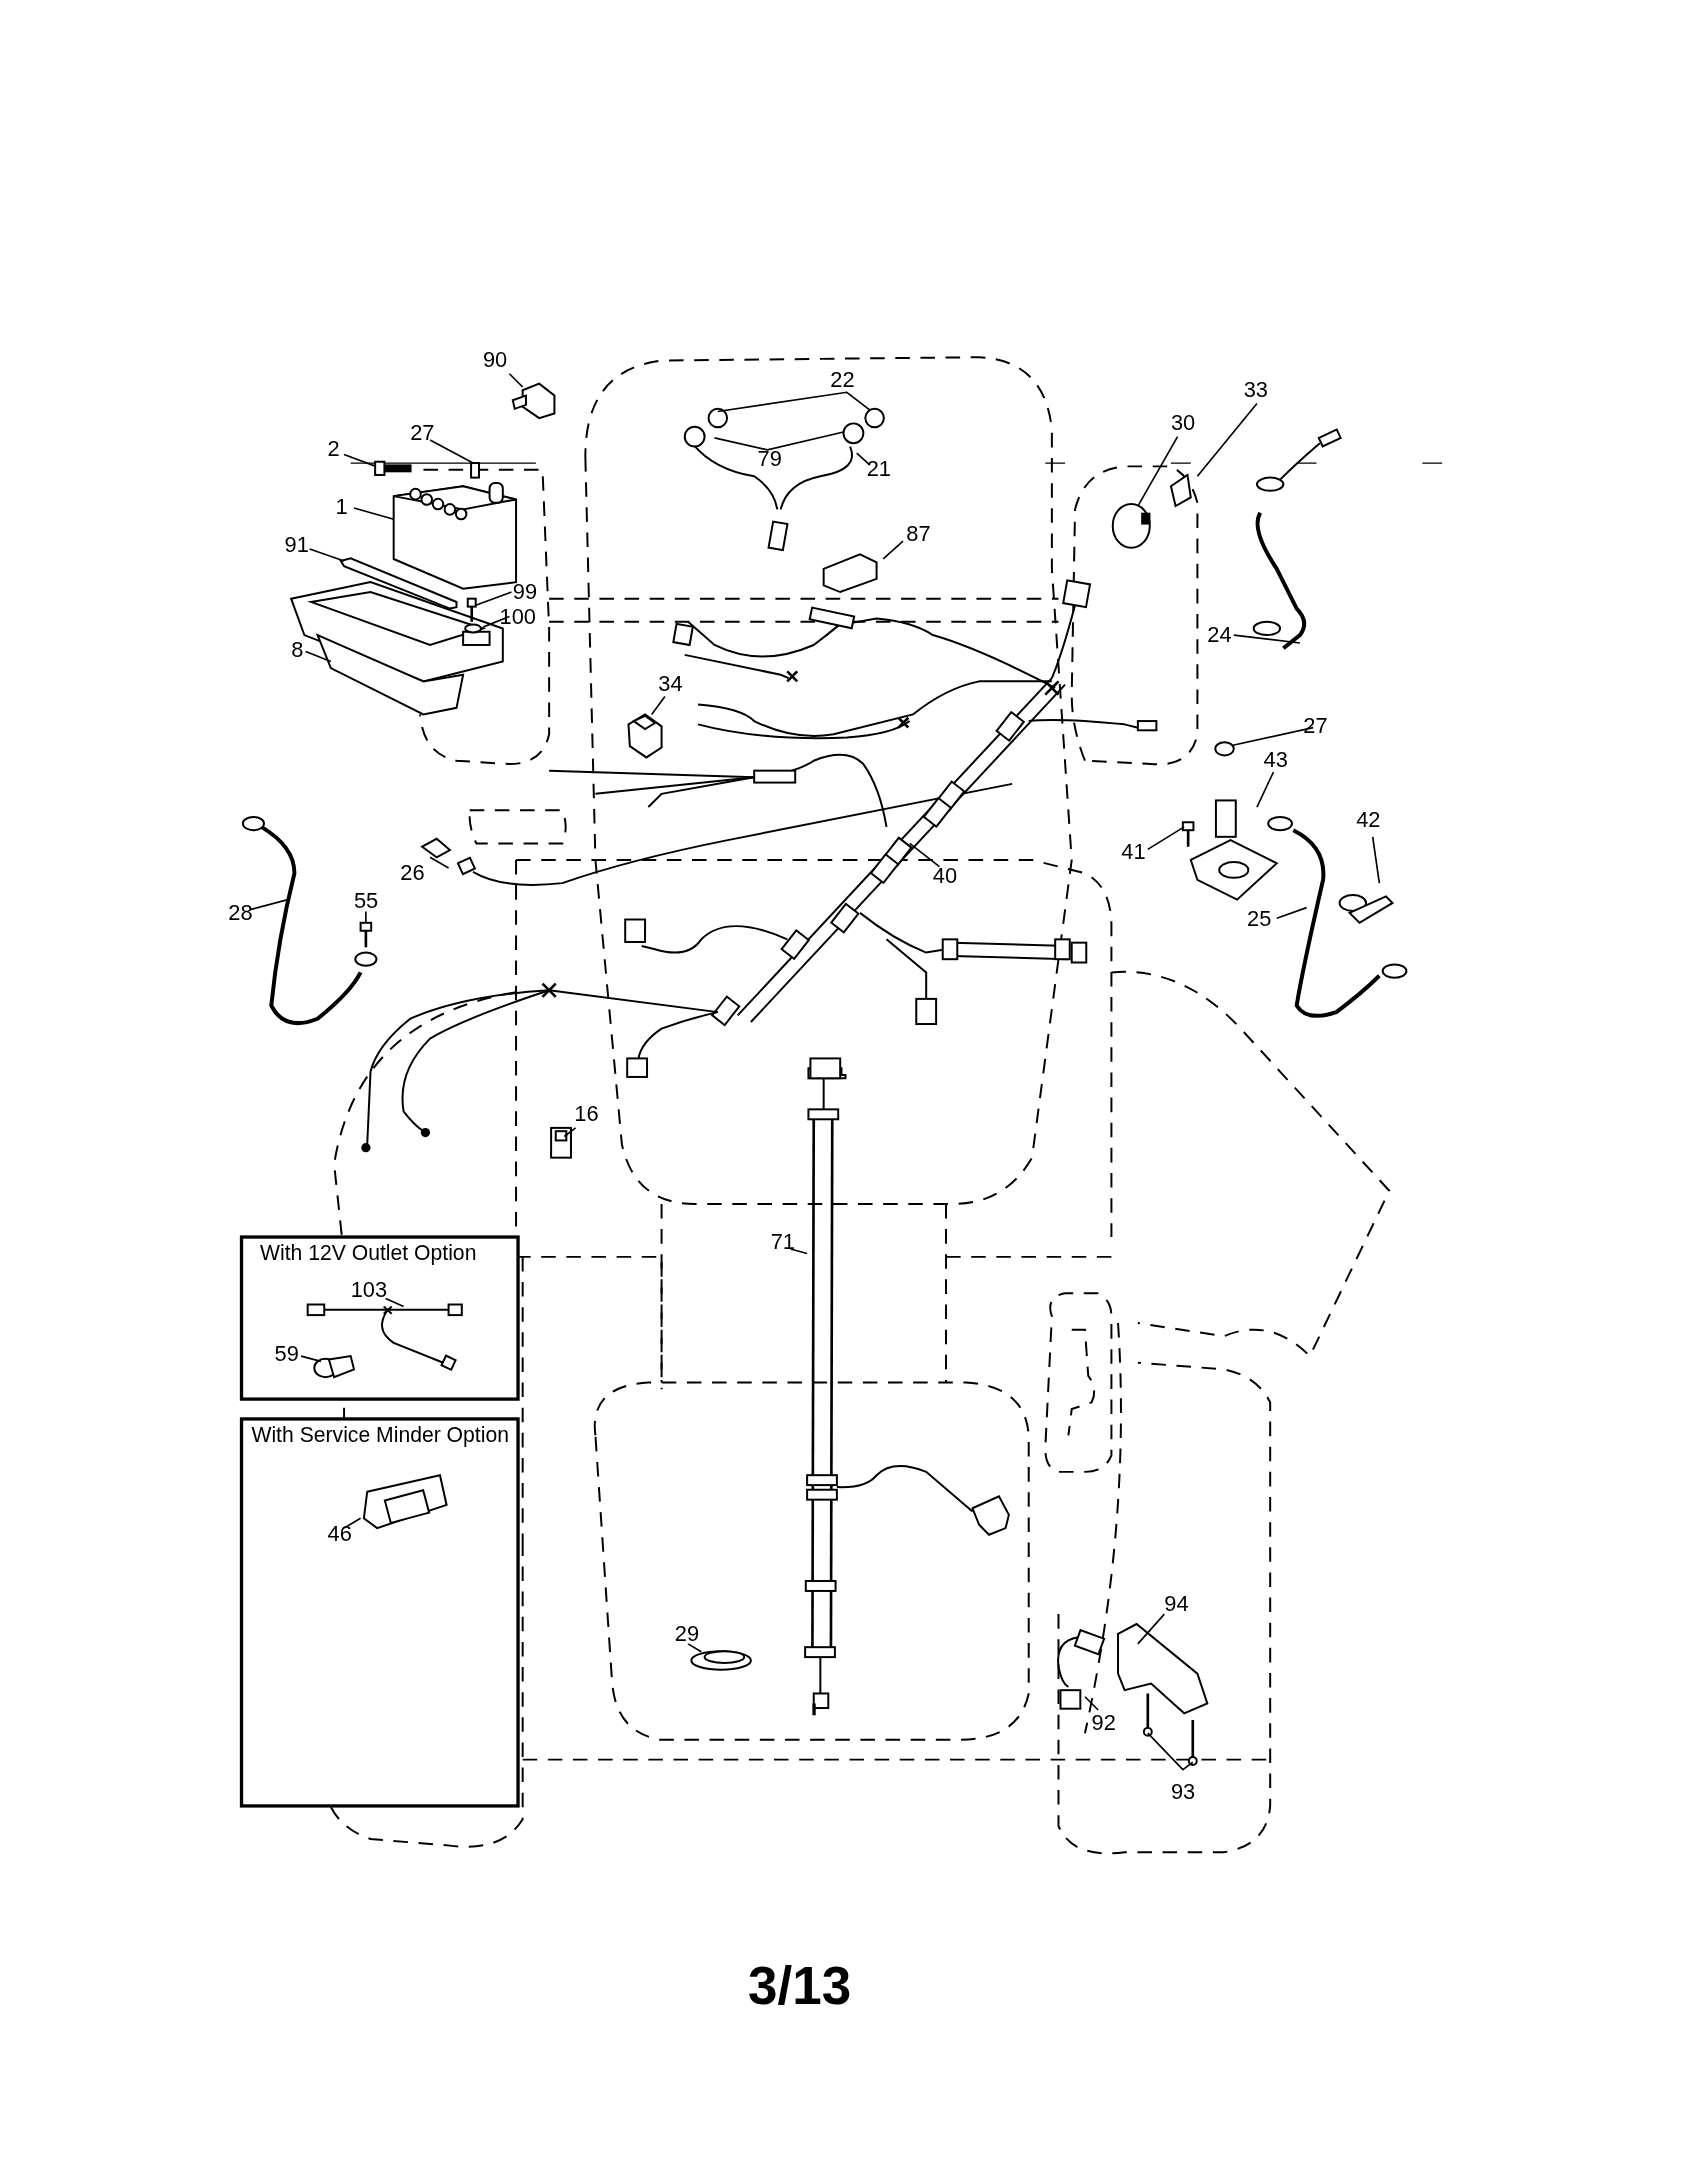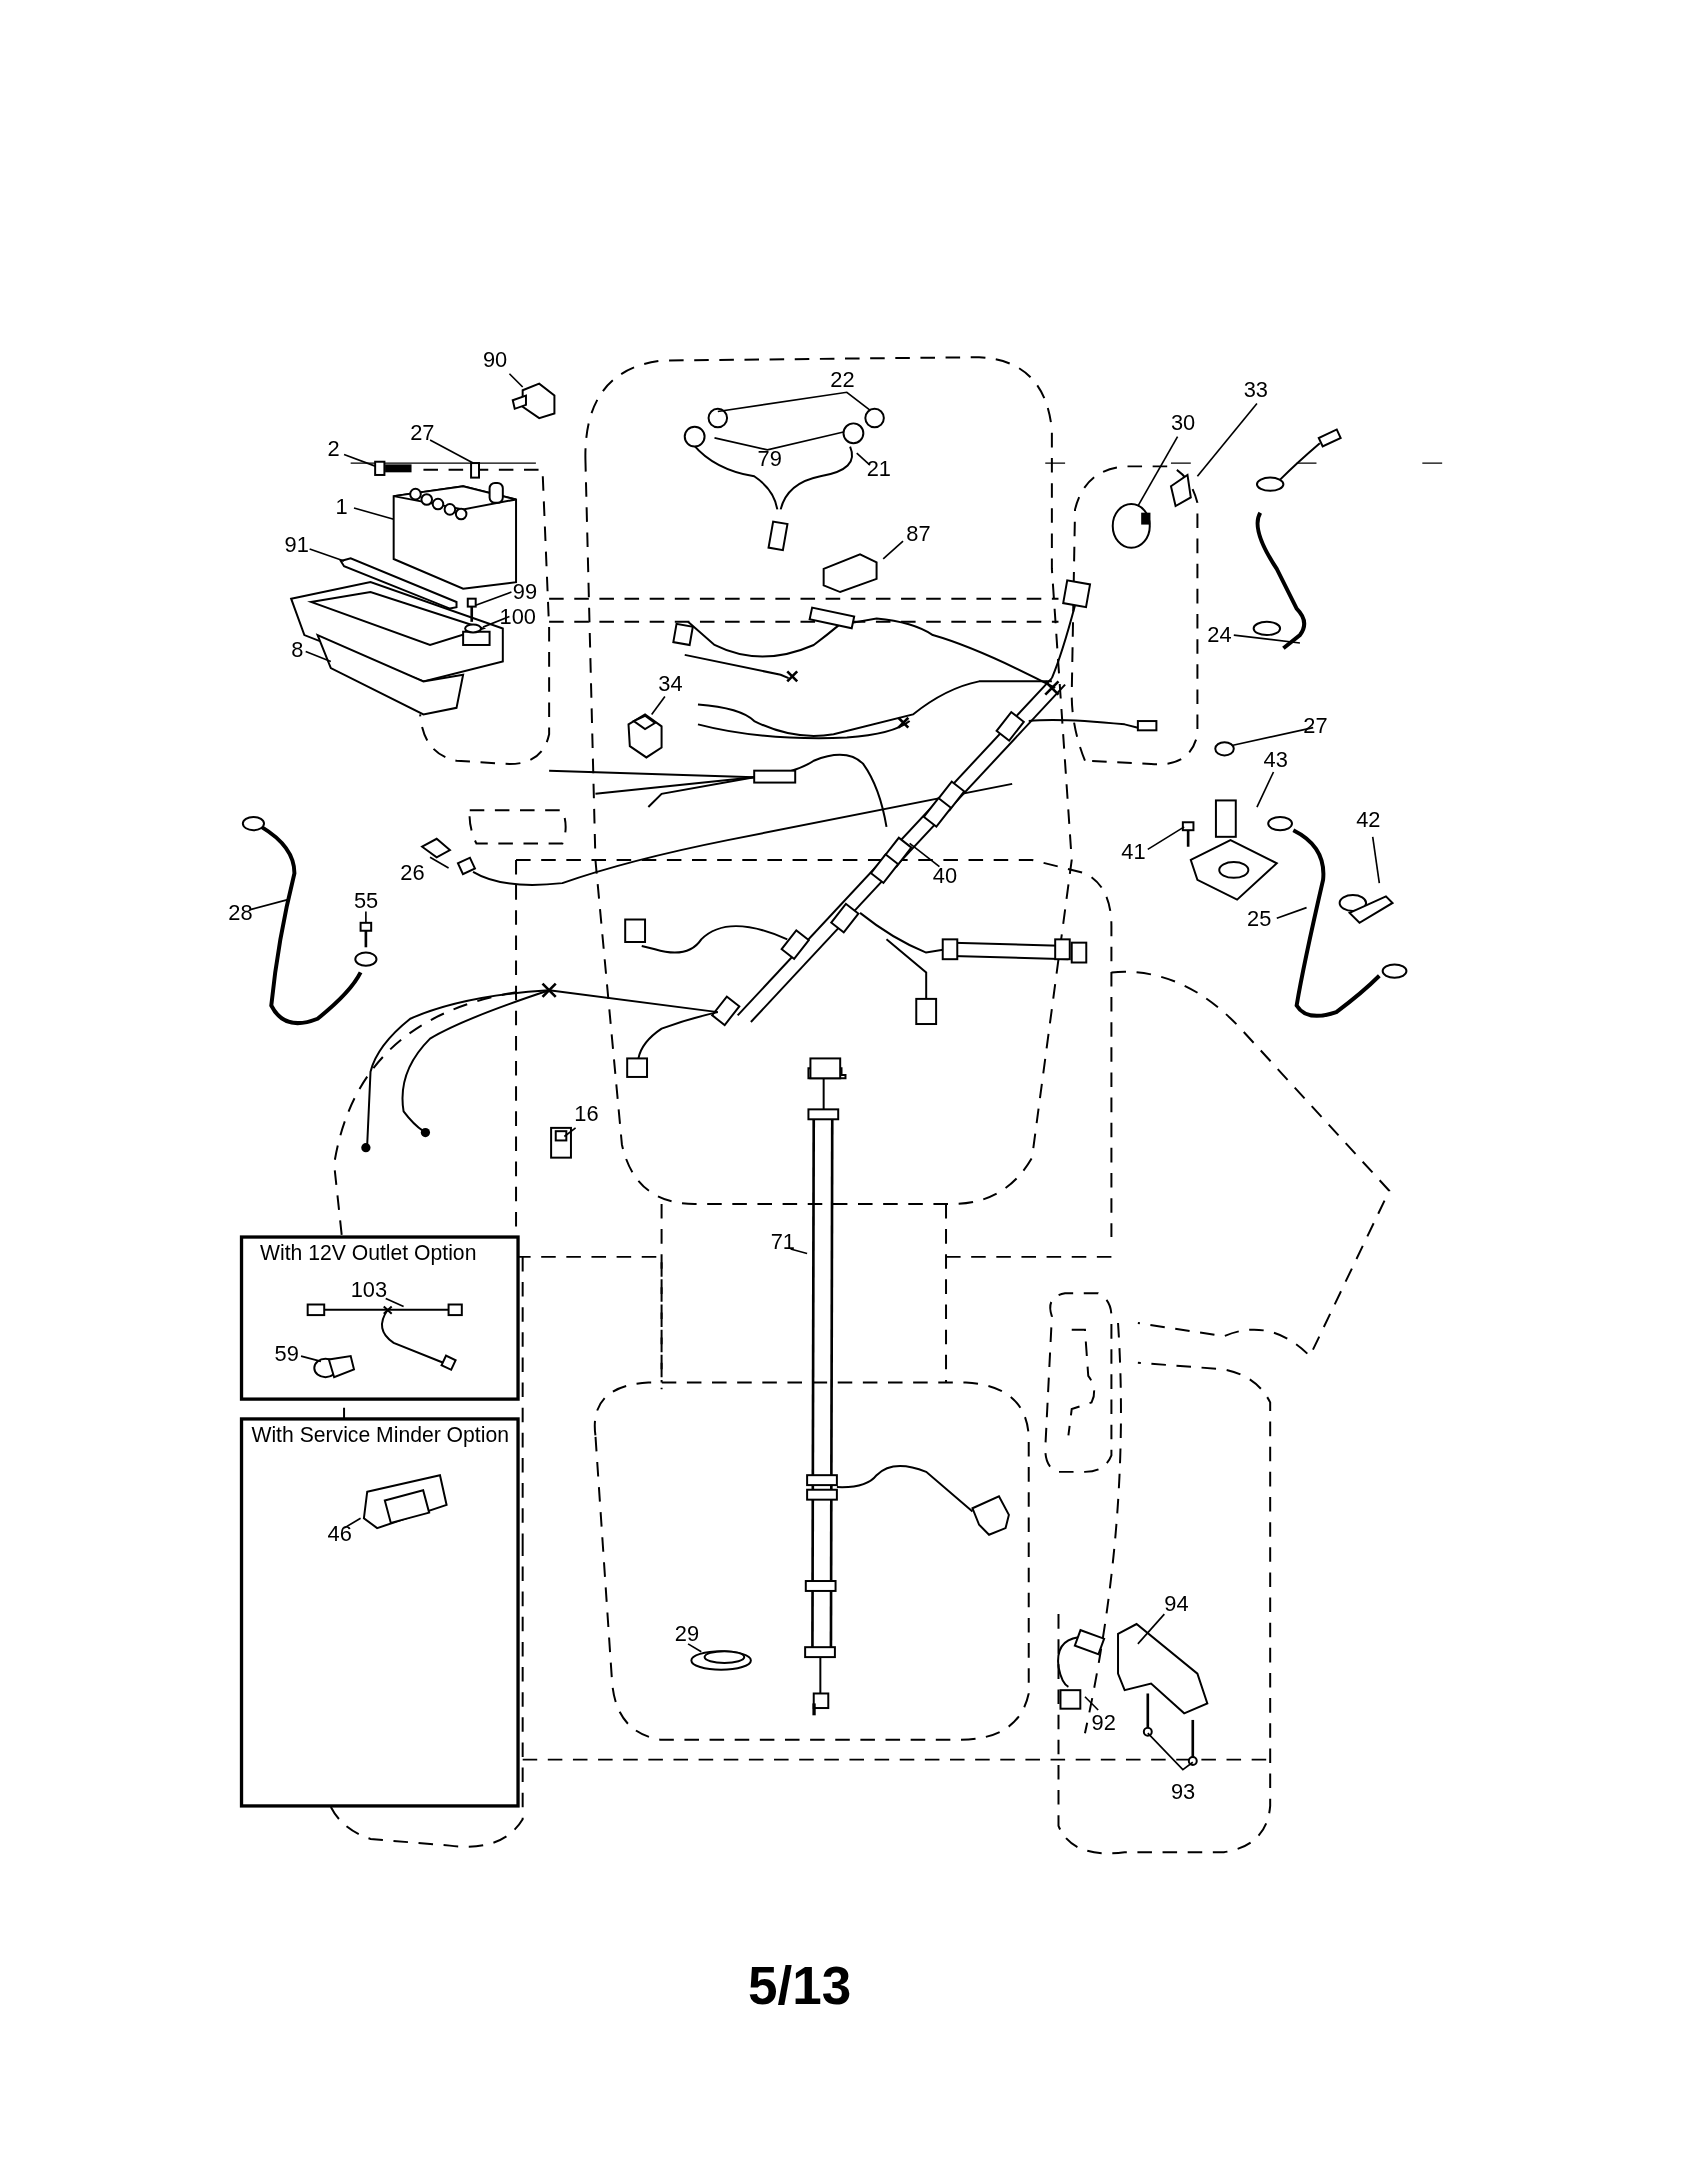--- a/index.html
+++ b/index.html
@@ -370,14 +370,14 @@
     <text class="inset-title" x="380" y="2180">With Service Minder Option</text>
     <g>
       <path class="part" d="M 555 2255 L 665 2230 L 675 2275 L 570 2310 L 550 2295 Z"></path>
       <rect class="part" x="585" y="2260" width="60" height="35" transform="rotate(-15 615 2277)"></rect>
     </g>
     <line class="leader" x1="520" y1="2310" x2="545" y2="2295"></line>
     <text class="callout" x="495" y="2330">46</text>
   </g>
 </svg>
 
-<div class="page-num">5/13</div>
+<div class="page-num">3/13</div>
 
 
 </body></html>

